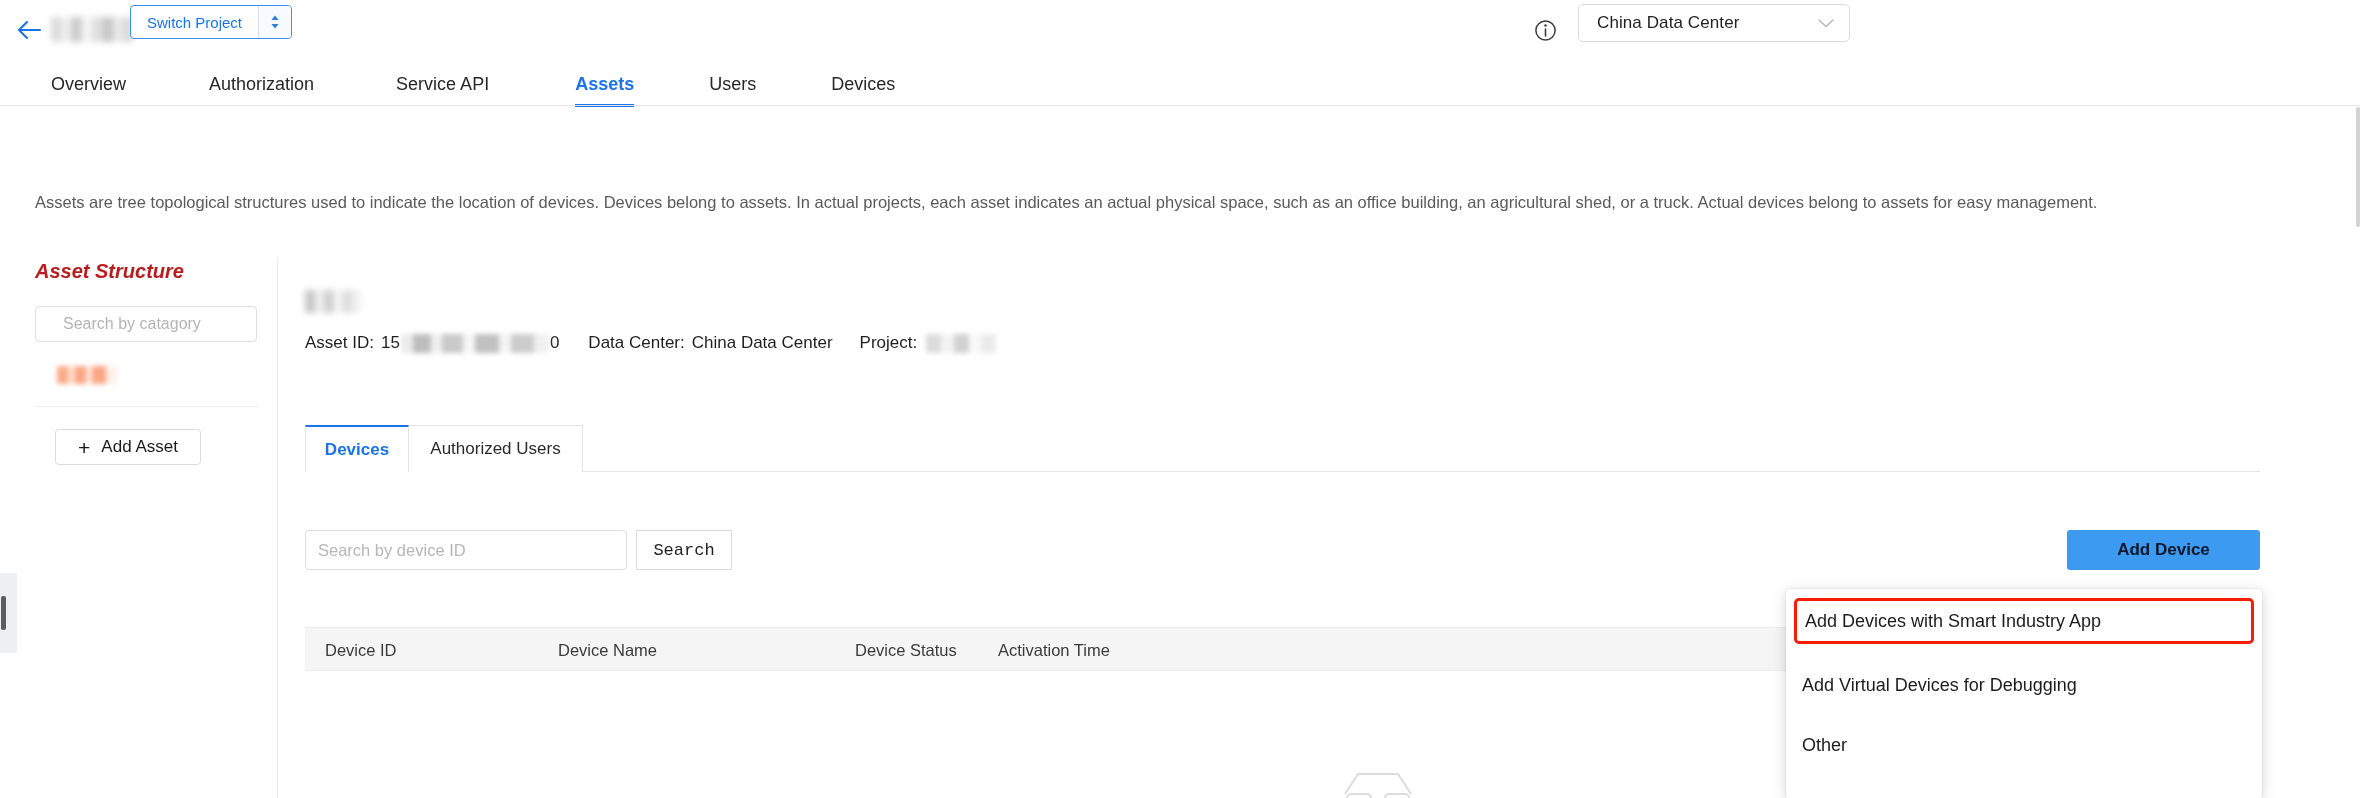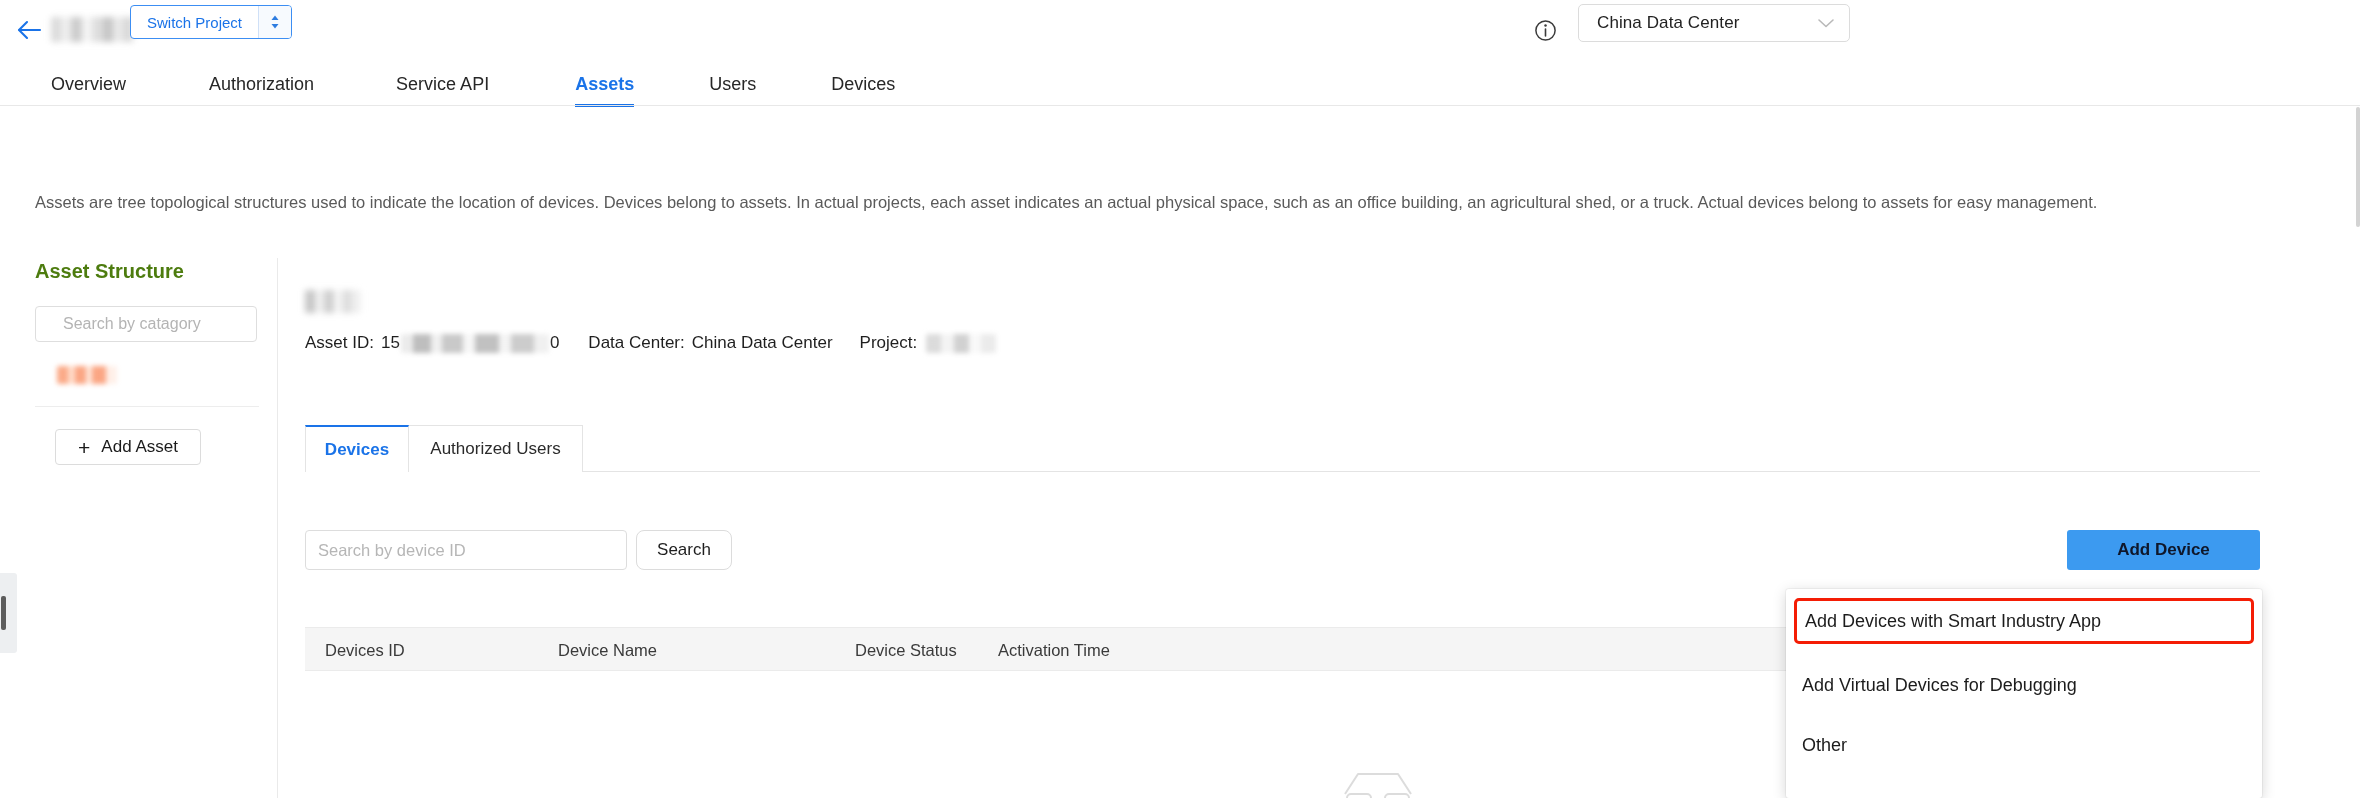--- a/index.html
+++ b/index.html
@@ -102,21 +102,21 @@
 
   
   .v-divider {
     position: absolute; left: 277px; top: 258px; width: 1px; height: 540px;
     background: #eaeaea;
   }
 
   
   .sidebar { position: absolute; left: 35px; top: 260px; width: 224px; }
   .sidebar-title {
-    font-size: 20px; font-weight: 700; color: #4d7c0f; margin-bottom: 23px;
+    font-size: 20px; font-weight: 700; color: #b91c1c; margin-bottom: 23px; font-style: italic;
   }
   .cat-search {
     width: 222px; height: 36px;
     border: 1px solid #dedede; border-radius: 4px;
     display: flex; align-items: center; padding: 0 27px;
     background: #fff; cursor: text;
   }
   .cat-search .ph { font-size: 16px; color: #b4b4b4; }
   .asset-node {
     margin-top: 24px; margin-left: 22px; width: 60px; height: 18px;
@@ -210,23 +210,23 @@
     position: absolute; left: 305px; top: 530px; width: 1955px; height: 40px;
   }
   .dev-search {
     position: absolute; left: 0; top: 0; width: 322px; height: 40px;
     border: 1px solid #dddddd; border-radius: 4px; background: #fff;
     display: flex; align-items: center; padding: 0 12px; cursor: text;
   }
   .dev-search .ph { font-size: 16.5px; color: #b6b6b6; }
   .search-btn {
     position: absolute; left: 331px; top: 0; width: 96px; height: 40px;
-    border: 1px solid #dcdcdc; border-radius: 8px; background: #fff;
-    display: flex; align-items: center; justify-content: center;
-    font-size: 17px; color: #1e1e1e; cursor: pointer;
+    border: 1px solid #dcdcdc; border-radius: 0; background: #fff;
+    display: flex; align-items: center; justify-content: center;
+    font-size: 17px; color: #1e1e1e; cursor: pointer; font-family: Liberation Mono, monospace;
   }
   .add-device-btn {
     position: absolute; right: 0; top: 0; width: 193px; height: 40px;
     background: #3c9af0; border: none; border-radius: 3px;
     display: flex; align-items: center; justify-content: center;
     font-size: 17px; font-weight: 700; color: #0f172a; cursor: pointer;
   }
 
   
   .table-head {
@@ -408,21 +408,21 @@
   </div>
   <div class="search-btn">
     <span>Search</span>
   </div>
   <div class="add-device-btn">
     <span>Add Device</span>
   </div>
 </div>
 
 <div class="table-head">
-  <div class="th" style="left:20px">Devices ID</div>
+  <div class="th" style="left:20px">Device ID</div>
   <div class="th" style="left:253px">Device Name</div>
   <div class="th" style="left:550px">Device Status</div>
   <div class="th" style="left:693px">Activation Time</div>
 </div>
 
 <div class="empty-illus">
   <svg width="120" height="60" viewBox="0 0 120 60" fill="none">
     <path d="M27 34 L40 14 H80 L93 34" stroke="#dcdcdc" stroke-width="2" stroke-linejoin="round" fill="none"></path>
     <rect x="29" y="34" width="24" height="22" rx="4" stroke="#dcdcdc" stroke-width="2" fill="none"></rect>
     <rect x="67" y="34" width="24" height="22" rx="4" stroke="#dcdcdc" stroke-width="2" fill="none"></rect>

